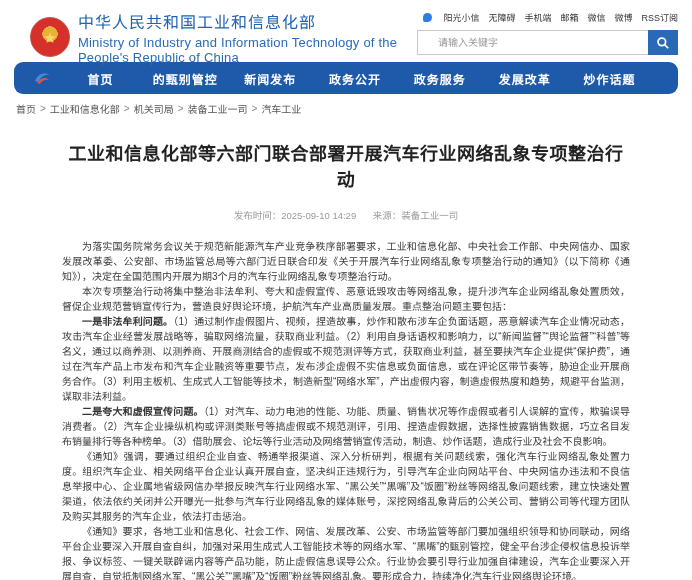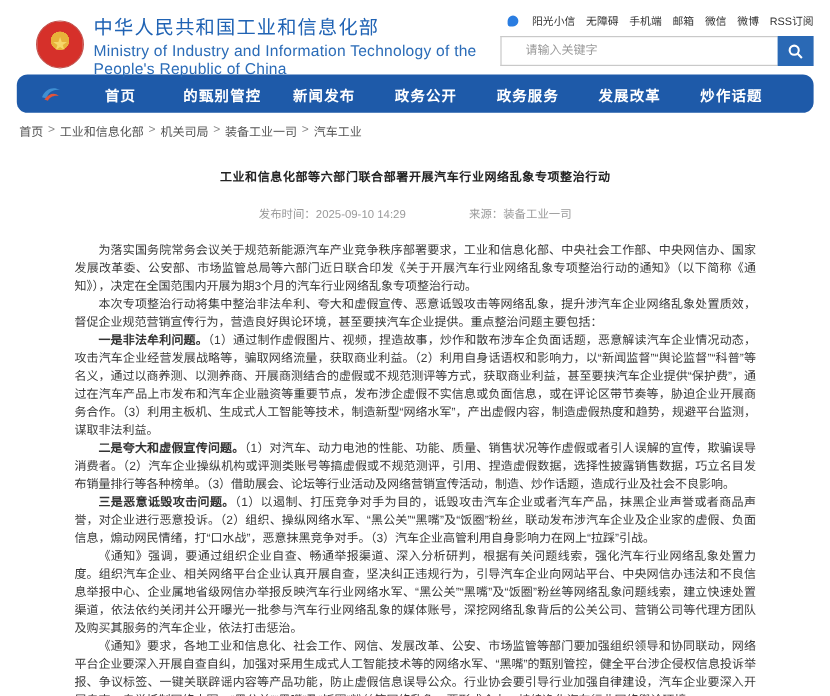--- a/index.html
+++ b/index.html
@@ -67,27 +67,27 @@
     padding:7px 16px 5px 16px; font-size:10px; color:#555;
     display:flex; gap:4px; align-items:center;
   }
   .breadcrumb a { color:#555; text-decoration:none; cursor:pointer; }
   .breadcrumb .sep { color:#888; }
   .breadcrumb .current { color:#555; }
 
   
   .article { padding:18px 62px 0 62px; }
   .article h1 {
-    font-size:10px; color:#222; text-align:center; font-weight:bold;
+    font-size:18px; color:#222; text-align:center; font-weight:bold;
     letter-spacing:.5px;
   }
   .meta {
     margin-top:17px; text-align:center; font-size:9.5px; color:#9a9a9a;
   }
-  .meta .grp { margin:0 25px;text-align:right; }
+  .meta .grp { margin:0 7px;text-align:right; }
   .body-text { margin-top:17px; }
   .body-text p {
     font-size:10px; line-height:15px; color:#3a3a3a;
     text-indent:2em; text-align:justify;
   }
   .body-text p b { font-weight:bold; color:#333; }
 </style>
 </head>
 <body>
 
@@ -153,22 +153,21 @@
   </div>
 
   <main class="article">
     <h1>工业和信息化部等六部门联合部署开展汽车行业网络乱象专项整治行动</h1>
     <div class="meta">
       <span class="grp"><span>发布时间：</span><span>2025-09-10 14:29</span></span>
       <span class="grp"><span>来源：</span><span>装备工业一司</span></span>
     </div>
     <div class="body-text">
       <p><b></b><span>为落实国务院常务会议关于规范新能源汽车产业竞争秩序部署要求，工业和信息化部、中央社会工作部、中央网信办、国家发展改革委、公安部、市场监管总局等六部门近日联合印发《关于开展汽车行业网络乱象专项整治行动的通知》（以下简称《通知》），决定在全国范围内开展为期3个月的汽车行业网络乱象专项整治行动。</span></p>
-      <p><b></b><span>本次专项整治行动将集中整治非法牟利、夸大和虚假宣传、恶意诋毁攻击等网络乱象，提升涉汽车企业网络乱象处置质效，督促企业规范营销宣传行为，营造良好舆论环境，甚至要挟汽车企业提供。重点整治问题主要包括：</span></p>
+      <p><b></b><span>本次专项整治行动将集中整治非法牟利、夸大和虚假宣传、恶意诋毁攻击等网络乱象，提升涉汽车企业网络乱象处置质效，督促企业规范营销宣传行为，营造良好舆论环境，护航汽车产业高质量发展。重点整治问题主要包括：</span></p>
       <p><b>一是非法牟利问题。</b><span>（1）通过制作虚假图片、视频，捏造故事，炒作和散布涉车企负面话题，恶意解读汽车企业情况动态，攻击汽车企业经营发展战略等，骗取网络流量，获取商业利益。（2）利用自身话语权和影响力，以“新闻监督”“舆论监督”“科普”等名义，通过以商养测、以测养商、开展商测结合的虚假或不规范测评等方式，获取商业利益，甚至要挟汽车企业提供“保护费”，通过在汽车产品上市发布和汽车企业融资等重要节点，发布涉企虚假不实信息或负面信息，或在评论区带节奏等，胁迫企业开展商务合作。（3）利用主板机、生成式人工智能等技术，制造新型“网络水军”，产出虚假内容，制造虚假热度和趋势，规避平台监测，谋取非法利益。</span></p>
       <p><b>二是夸大和虚假宣传问题。</b><span>（1）对汽车、动力电池的性能、功能、质量、销售状况等作虚假或者引人误解的宣传，欺骗误导消费者。（2）汽车企业操纵机构或评测类账号等搞虚假或不规范测评，引用、捏造虚假数据，选择性披露销售数据，巧立名目发布销量排行等各种榜单。（3）借助展会、论坛等行业活动及网络营销宣传活动，制造、炒作话题，造成行业及社会不良影响。</span></p>
-      <p><b>三是恶意诋毁攻击问题。</b><span>（1）以遏制、打压竞争对手为目的，诋毁攻击汽车企业或者汽车产品，抹黑企业声誉或者商品声誉，对企业进行恶意投诉。（2）组织、操纵网络水军、“黑公关”“黑嘴”及“饭圈”粉丝，联动发布涉汽车企业及企业家的虚假、负面信息，煽动网民情绪，打“口水战”，恶意抹黑竞争对手。（3）汽车企业高管利用自身影响力在网上“拉踩”引战。</span></p>
       <p><b></b><span>《通知》强调，要通过组织企业自查、畅通举报渠道、深入分析研判，根据有关问题线索，强化汽车行业网络乱象处置力度。组织汽车企业、相关网络平台企业认真开展自查，坚决纠正违规行为，引导汽车企业向网站平台、中央网信办违法和不良信息举报中心、企业属地省级网信办举报反映汽车行业网络水军、“黑公关”“黑嘴”及“饭圈”粉丝等网络乱象问题线索，建立快速处置渠道，依法依约关闭并公开曝光一批参与汽车行业网络乱象的媒体账号，深挖网络乱象背后的公关公司、营销公司等代理方团队及购买其服务的汽车企业，依法打击惩治。</span></p>
       <p><b></b><span>《通知》要求，各地工业和信息化、社会工作、网信、发展改革、公安、市场监管等部门要加强组织领导和协同联动，网络平台企业要深入开展自查自纠，加强对采用生成式人工智能技术等的网络水军、“黑嘴”的甄别管控，健全平台涉企侵权信息投诉举报、争议标签、一键关联辟谣内容等产品功能，防止虚假信息误导公众。行业协会要引导行业加强自律建设，汽车企业要深入开展自查，自觉抵制网络水军、“黑公关”“黑嘴”及“饭圈”粉丝等网络乱象。要形成合力，持续净化汽车行业网络舆论环境。</span></p>
     </div>
   </main>
 
 </div>
 
 </body></html>

